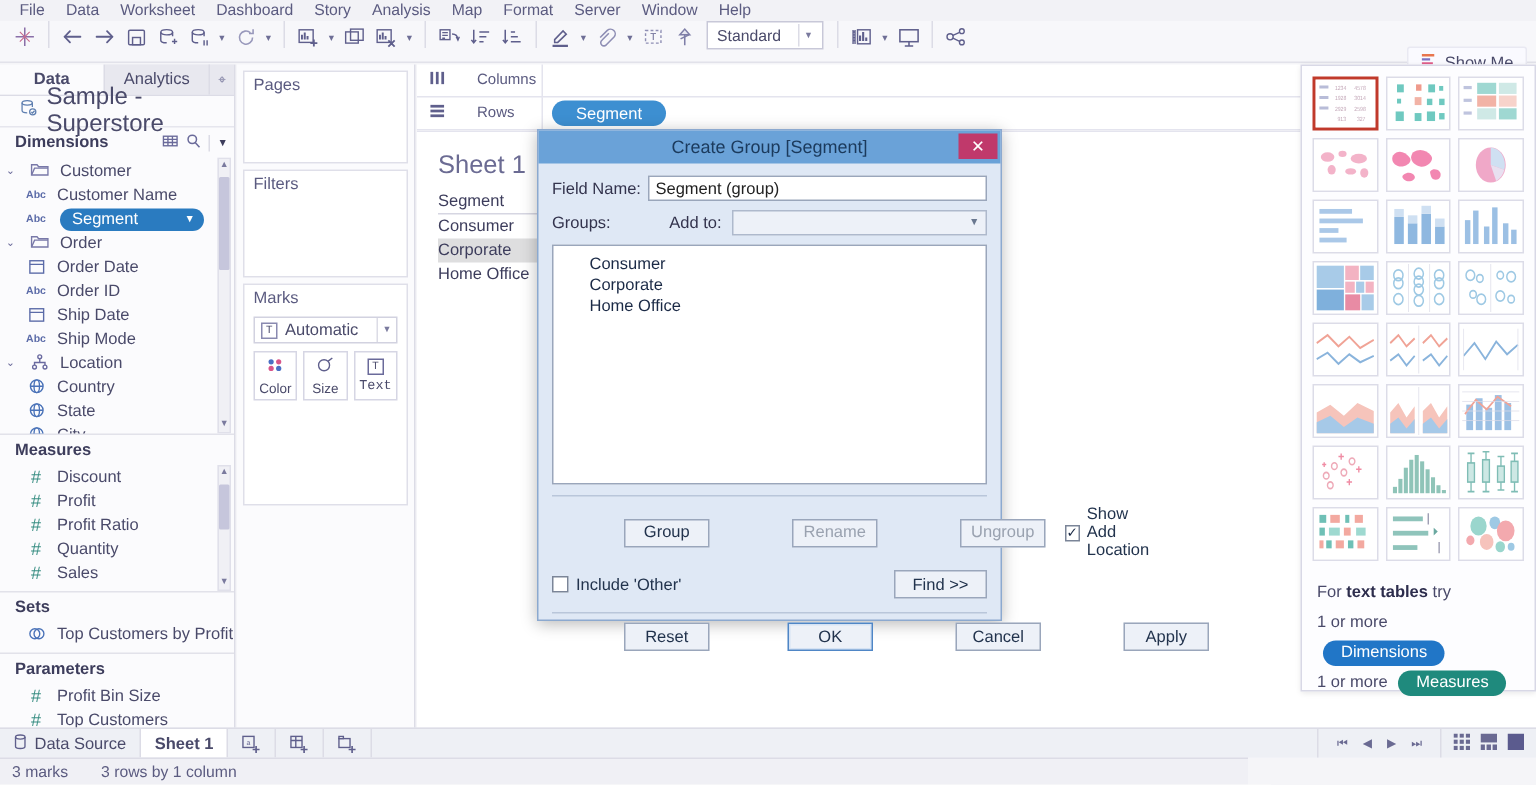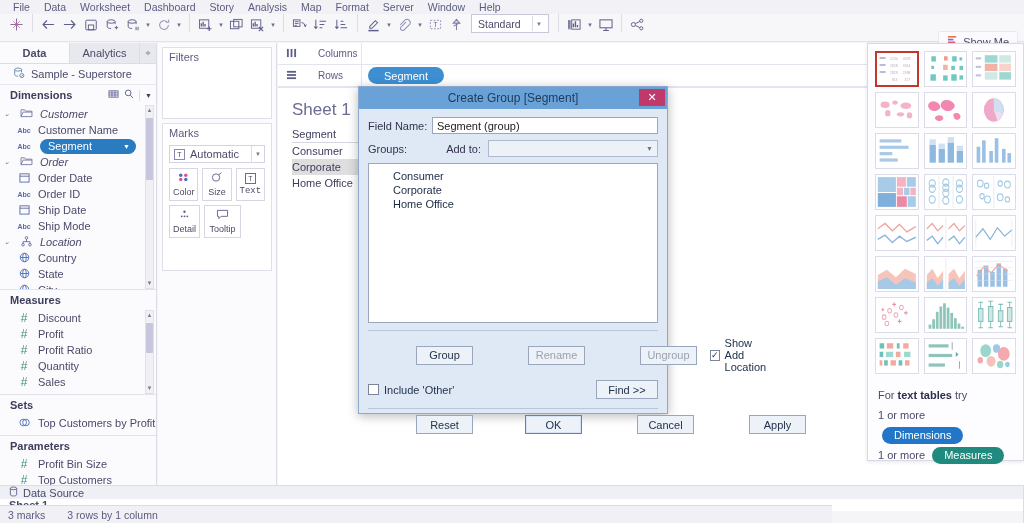--- a/index.html
+++ b/index.html
@@ -56,32 +56,32 @@
   }
   .sb-tabs { display: flex; height: 21px; border-bottom: 1px solid #dcdce6; background: #ededf2; }
   .sb-tab { flex: 1; display: flex; align-items: center; justify-content: center;
     font-size: 11px; font-weight: bold; color: #4a4a6a; cursor: default; border-right: 1px solid #dcdce6; }
   .sb-tab.active { background: #fbfbfd; }
   .sb-tab.inactive { background: #e8e8ef; font-weight: normal; }
   .sb-tab-x { width: 16px; display: flex; align-items: center; justify-content: center;
     font-size: 9px; color: #7a7a9e; background: #e8e8ef; }
 
   .ds-row { height: 21px; display: flex; align-items: center; gap: 6px; padding-left: 13px;
-    border-bottom: 1px solid #e6e6ee; font-size: 11px; color: #4a4a6a; }
+    border-bottom: 1px solid #e6e6ee; font-size: 16px; color: #4a4a6a; }
 
   .sec-head { height: 20px; display: flex; align-items: center; padding-left: 10px;
     font-size: 11px; font-weight: bold; color: #3d3d5c; }
   .sec-head .tools { margin-left: auto; display: flex; align-items: center; gap: 5px; padding-right: 4px; }
 
   .fieldlist { position: relative; }
   .field { height: 16px; display: flex; align-items: center; gap: 6px; font-size: 11px;
     color: #4a4a6a; cursor: default; white-space: nowrap; }
   .field .ic { width: 16px; text-align: center; flex: none; font-size: 8px; color: #6a6aa0; font-weight: bold; }
   .field .ic.num { color: #3a8f84; font-size: 12px; font-weight: normal; }
-  .field.lvl1 { padding-left: 2px; font-style: italic; }
+  .field.lvl1 { padding-left: 2px; }
   .field.lvl2 { padding-left: 4px; margin-left: 12px; }
   .field-pill {
     background: #2a7bc0; color: #fff; border-radius: 9px; height: 15px;
     display: inline-flex; align-items: center; padding: 0 6px 0 8px;
     font-size: 11px; margin-left: 2px; min-width: 96px; justify-content: space-between; gap:8px;
   }
   .vscroll { position: absolute; right: 2px; width: 9px; background: #f0f0f5; border: 1px solid #e0e0ea; }
   .vscroll .thumb { position: absolute; left: 0; width: 7px; background: #c6c6dc; border-radius: 1px; }
   .vscroll .ar { position: absolute; left: 0; width: 7px; height: 9px; text-align: center;
     font-size: 6px; line-height: 9px; color: #7a7a9e; }
@@ -152,21 +152,21 @@
     display: flex; align-items: center; justify-content: center; font-size: 11px; color: #22334d;
     cursor: default; padding: 0 6px; margin-left: 48px; }
   .btn.disabled { color: #9aa2b0; }
   .btn.default { border: 1px solid #4f86c6; box-shadow: inset 0 0 0 1px #d6e3f4; }
   .chk { display: flex; align-items: center; gap: 5px; font-size: 11px; color: #22334d; }
   .chkbox { width: 11px; height: 11px; background: #fff; border: 1px solid #7b8598;
     display: flex; align-items: center; justify-content: center; font-size: 9px; color: #1b2a46; }
 
   
   .tabbar { position: absolute; left: 0; bottom: 18px; width: 1024px; height: 20px;
-    background: #eef0f5; border-top: 1px solid #dcdce6; display: flex; align-items: stretch; flex-direction: column; }
+    background: #eef0f5; border-top: 1px solid #dcdce6; display: flex; align-items: stretch; }
   .tabbar .tbi { display: flex; align-items: center; gap: 5px; padding: 0 9px; font-size: 11px;
     color: #4a4a6a; border-right: 1px solid #dcdce6; cursor: default; }
   .tabbar .tbi.active { background: #fff; font-weight: bold; }
   .tabbar .spacer { flex: 1; border-right: 1px solid #dcdce6; }
   .tabbar .navs { display: flex; align-items: center; gap: 10px; padding: 0 12px;
     border-right: 1px solid #dcdce6; font-size: 8px; color: #6a6a92; }
   .tabbar .vmodes { display: flex; align-items: center; gap: 7px; padding: 0 8px; }
   .statusbar { position: absolute; left: 0; bottom: 0; width: 832px; height: 18px;
     background: #f0f0f5; border-top: 1px solid #dcdce6; display: flex; align-items: center;
     gap: 22px; padding-left: 8px; font-size: 10.5px; color: #5b5b80; }
@@ -609,20 +609,23 @@
           <span>Profit Bin Size</span>
         </div>
         <div class="field lvl2">
           <span class="ic num">#</span>
           <span>Top Customers</span>
         </div>
       </div>
   </div>
 
   <div class="pages-col">
+    <div class="card" style="height:62px;">
+      <div class="hd">Pages</div>
+    </div>
     <div class="card" style="height:72px;">
       <div class="hd">Filters</div>
     </div>
     <div class="card" style="height:148px;">
       <div class="hd">Marks</div>
       <div style="margin:3px 6px 0 6px; height:18px; border:1px solid #d2d2e0; background:#fff;
                   display:flex; align-items:center; gap:5px; padding-left:4px; font-size:11px;">
         <span style="border:1px solid #8a8ab0;width:11px;height:11px;display:inline-flex;align-items:center;justify-content:center;font-size:7px;">T</span>
         <span>Automatic</span>
         <span style="margin-left:auto; border-left:1px solid #dcdce6; width:13px; height:16px;
@@ -647,45 +650,20 @@
                   <circle cx="6.5" cy="6" r="4"></circle>
                   <path d="M9.5 3l3-2.3"></path>
                 </g>
               </svg>
           </span>
           <span style="font-size:9px;">Size</span>
         </div>
         <div class="mk" style="width:31px;height:33px;border:1px solid #d6d6e4;background:#fff;display:flex;flex-direction:column;align-items:center;justify-content:center;gap:2px;">
           <span style="border:1px solid #6a6a9a;width:11px;height:11px;display:flex;align-items:center;justify-content:center;font-size:7px;">T</span>
           <span style="font-size:9px;font-family:Liberation Mono, monospace;">Text</span>
-        </div>
-      </div>
-      <div style="display:flex; gap:4px; margin:4px 6px 0 6px;">
-        <div class="mk" style="width:31px;height:33px;border:1px solid #d6d6e4;background:#fff;display:flex;flex-direction:column;align-items:center;justify-content:center;gap:2px;">
-          <span>
-            <svg width="13" height="11" viewBox="0 0 14 12">
-                <g fill="#5f5f8c">
-                  <circle cx="7" cy="3" r="1.3"></circle>
-                  <circle cx="4" cy="8" r="1"></circle>
-                  <circle cx="7" cy="8" r="1"></circle>
-                  <circle cx="10" cy="8" r="1"></circle>
-                </g>
-              </svg>
-          </span>
-          <span style="font-size:9px;">Detail</span>
-        </div>
-        <div class="mk" style="width:37px;height:33px;border:1px solid #d6d6e4;background:#fff;display:flex;flex-direction:column;align-items:center;justify-content:center;gap:2px;">
-          <span>
-            <svg width="13" height="11" viewBox="0 0 14 12">
-                <g fill="none" stroke="#5f5f8c" stroke-width="1">
-                  <path d="M1.5 1.5h11v6.5h-7l-2.5 2.5V8h-1.5z"></path>
-                </g>
-              </svg>
-          </span>
-          <span style="font-size:9px;">Tooltip</span>
         </div>
       </div>
     </div>
   </div>
 
   <div class="shelfzone">
     <div class="shelf">
       <div class="lbl">
         <span>
           <svg width="11" height="10" viewBox="0 0 12 11">

